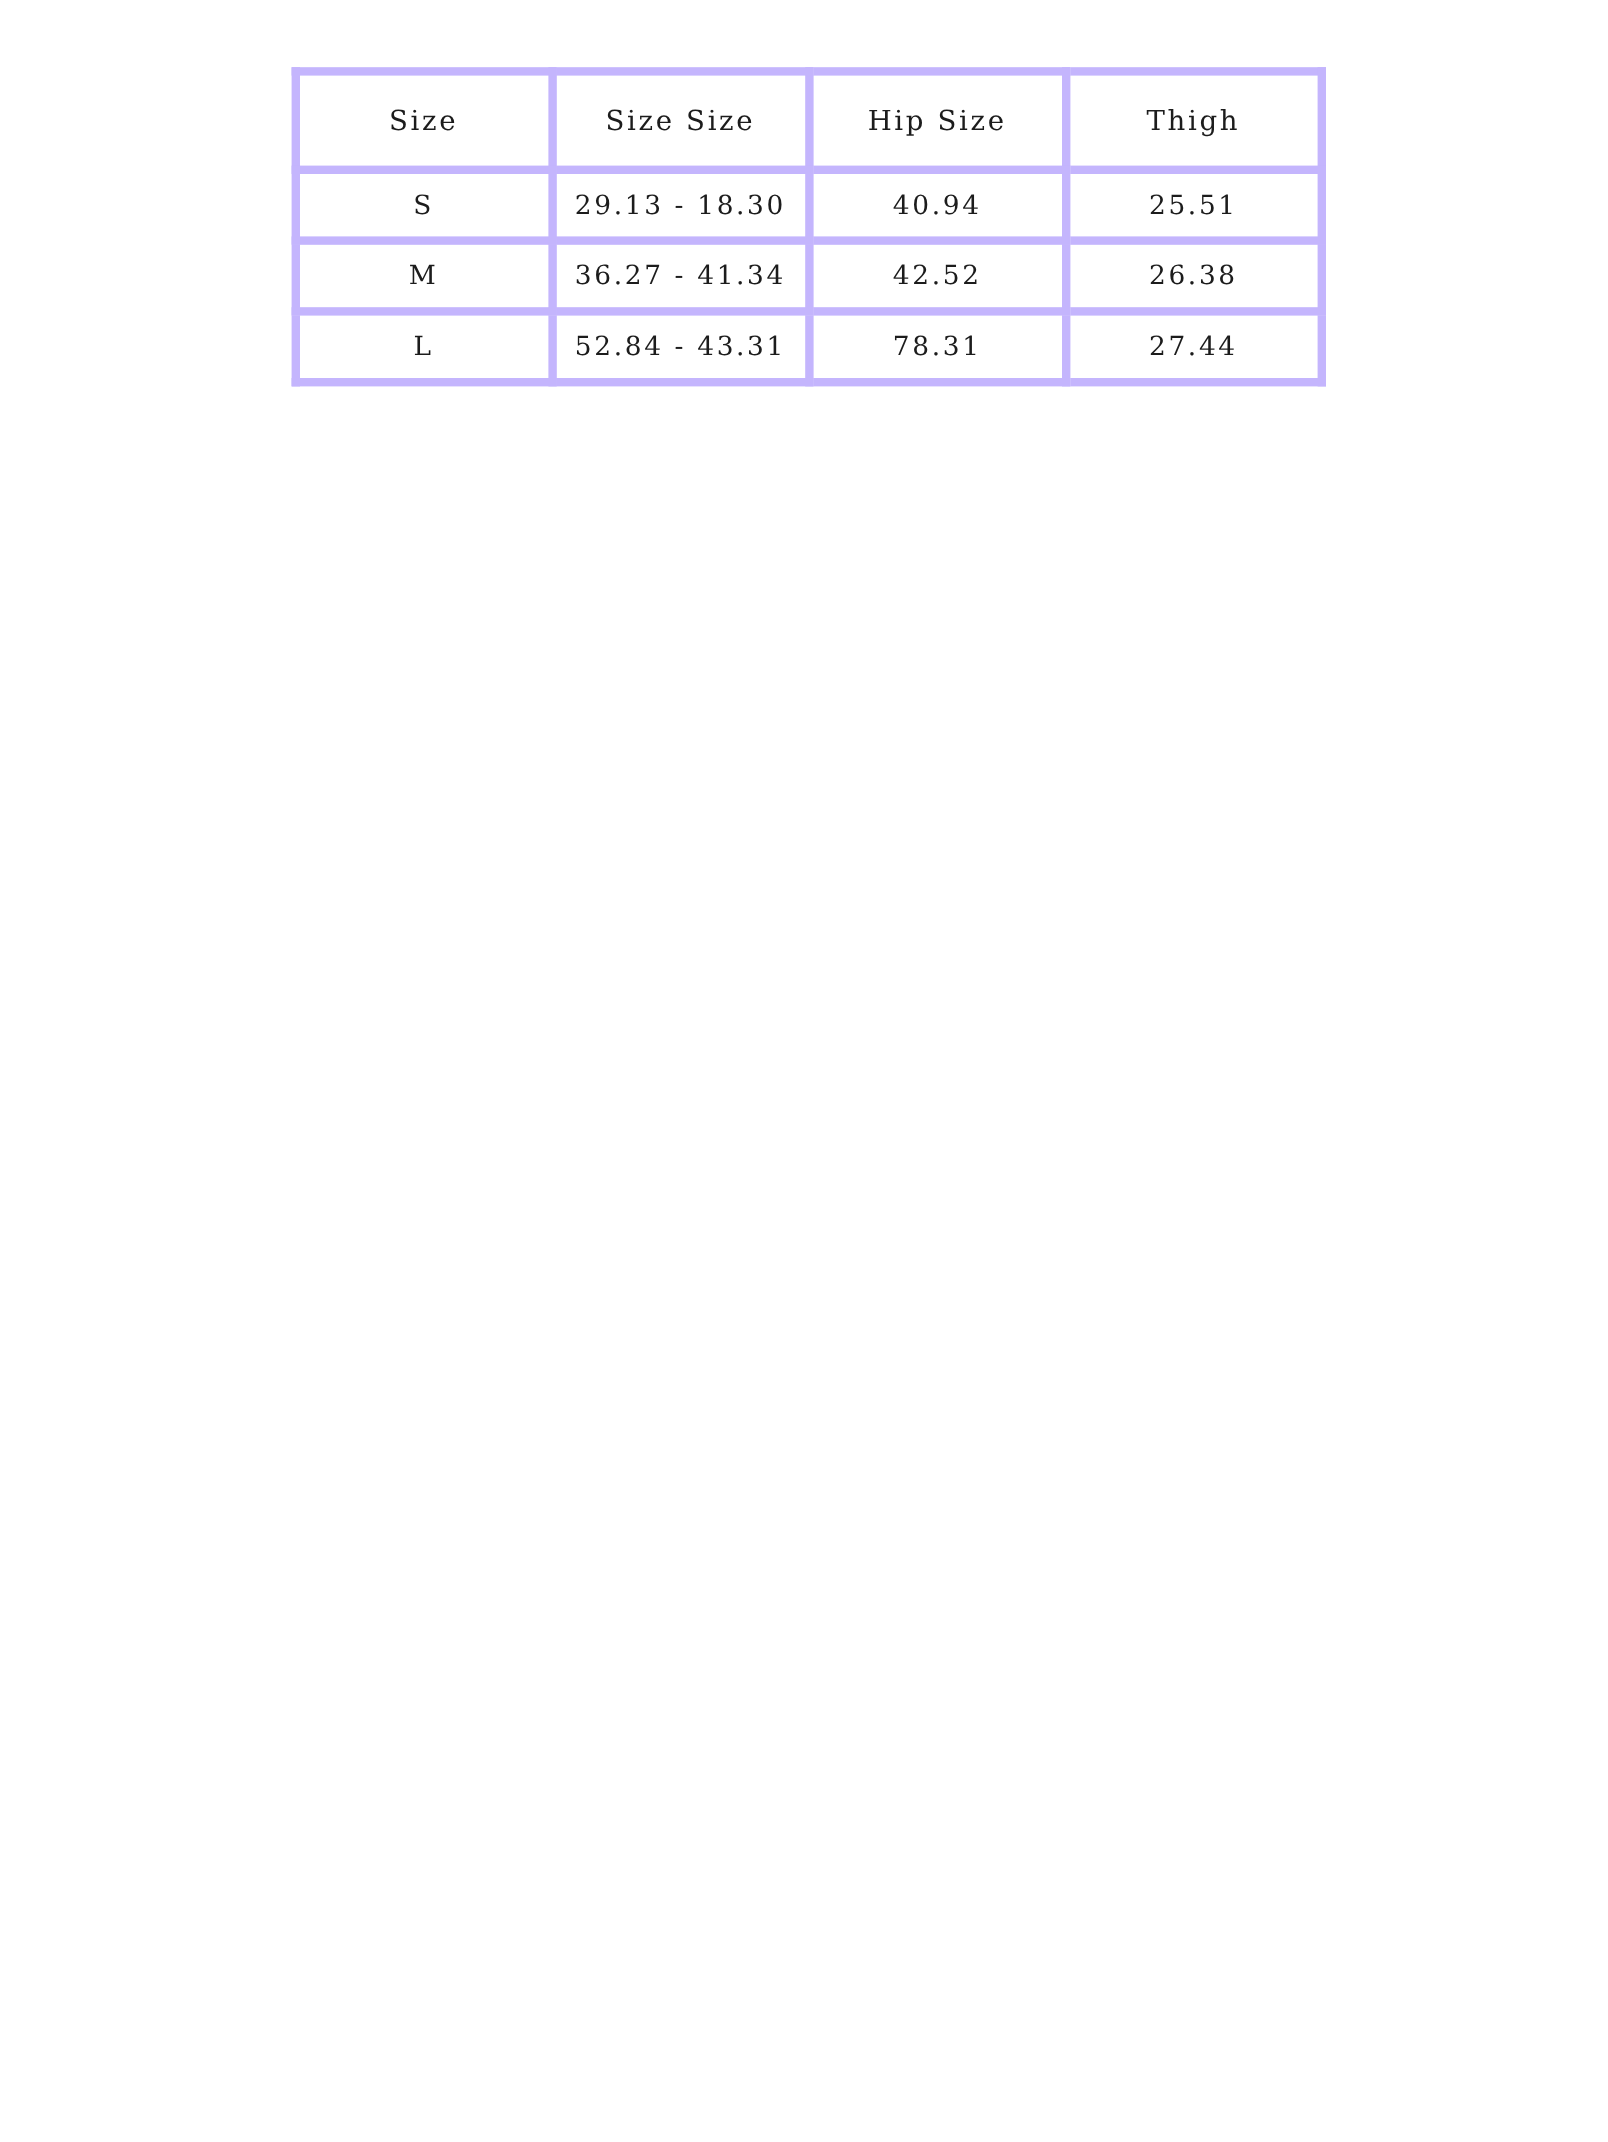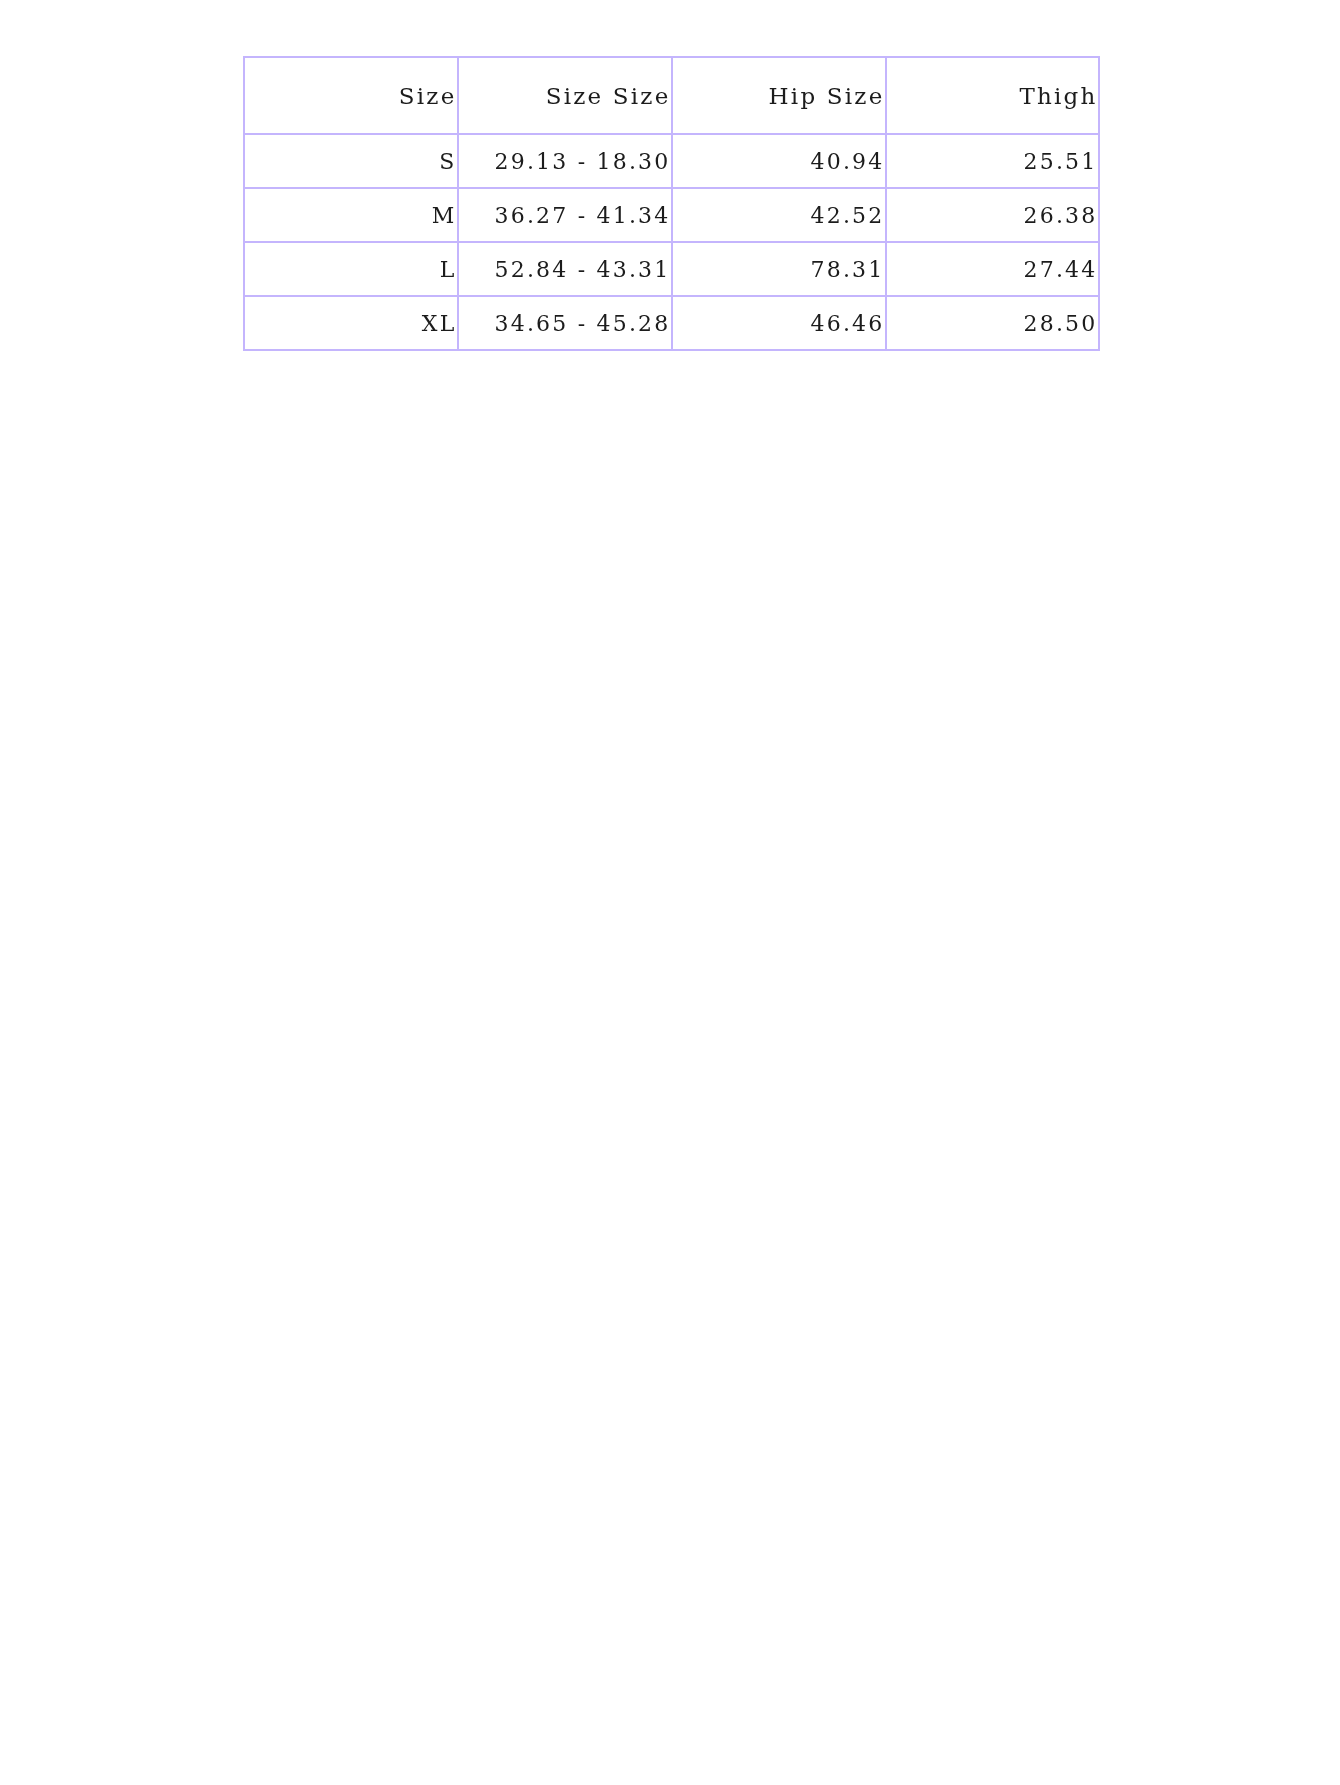--- a/index.html
+++ b/index.html
@@ -40,22 +40,22 @@
 
   table.size-table {
     width: 855px;
     border-collapse: collapse;
     table-layout: fixed;
     background: #ffffff;
   }
 
   table.size-table th,
   table.size-table td {
-    border: 2px solid #c4b5fd;
-    text-align: right;
+    border: 7px solid #c4b5fd;
+    text-align: center;
     vertical-align: middle;
     font-weight: 400;
     color: #1c1c1c;
     font-family: "DejaVu Serif", serif;
     letter-spacing: 2.2px;
     padding: 0;
   }
 
   table.size-table th {
     height: 75px;
@@ -118,24 +118,18 @@
           <td>36.27 - 41.34</td>
           <td>42.52</td>
           <td>26.38</td>
         </tr>
         <tr>
           <td>L</td>
           <td>52.84 - 43.31</td>
           <td>78.31</td>
           <td>27.44</td>
         </tr>
-        <tr>
-          <td>XL</td>
-          <td>34.65 - 45.28</td>
-          <td>46.46</td>
-          <td>28.50</td>
-        </tr>
       </tbody>
     </table>
   </div>
 
 
 </div>
 
 </body></html>

